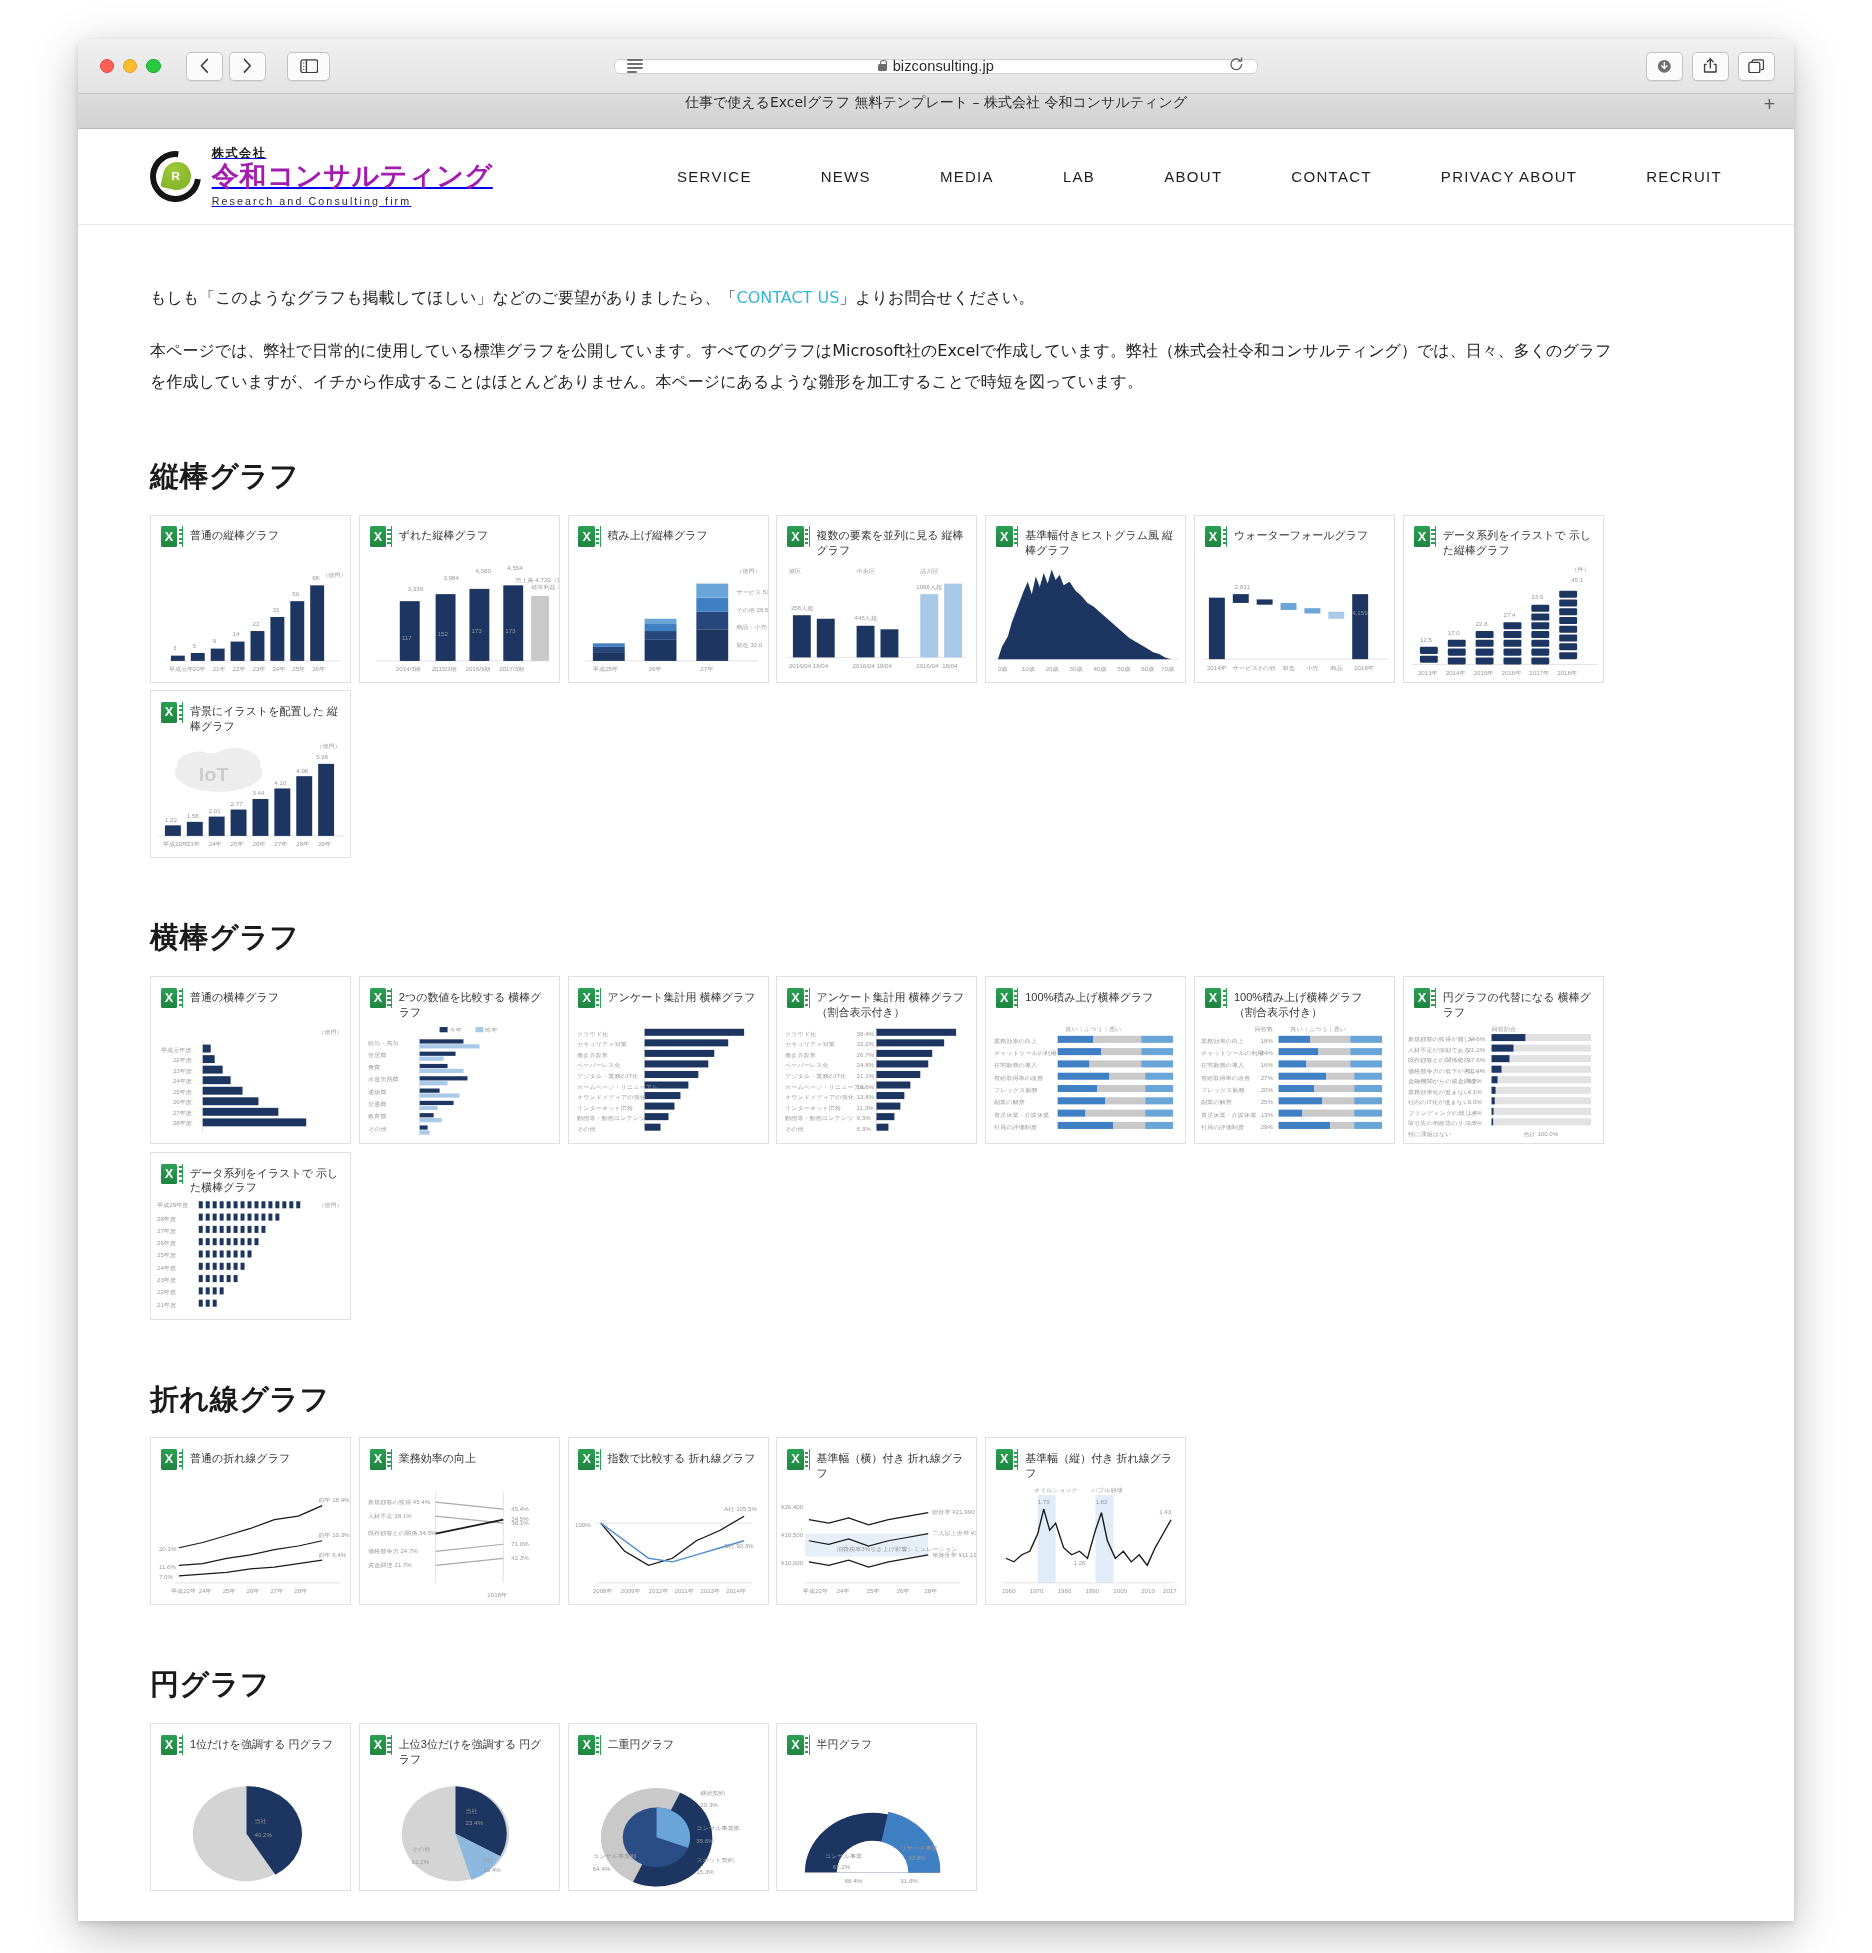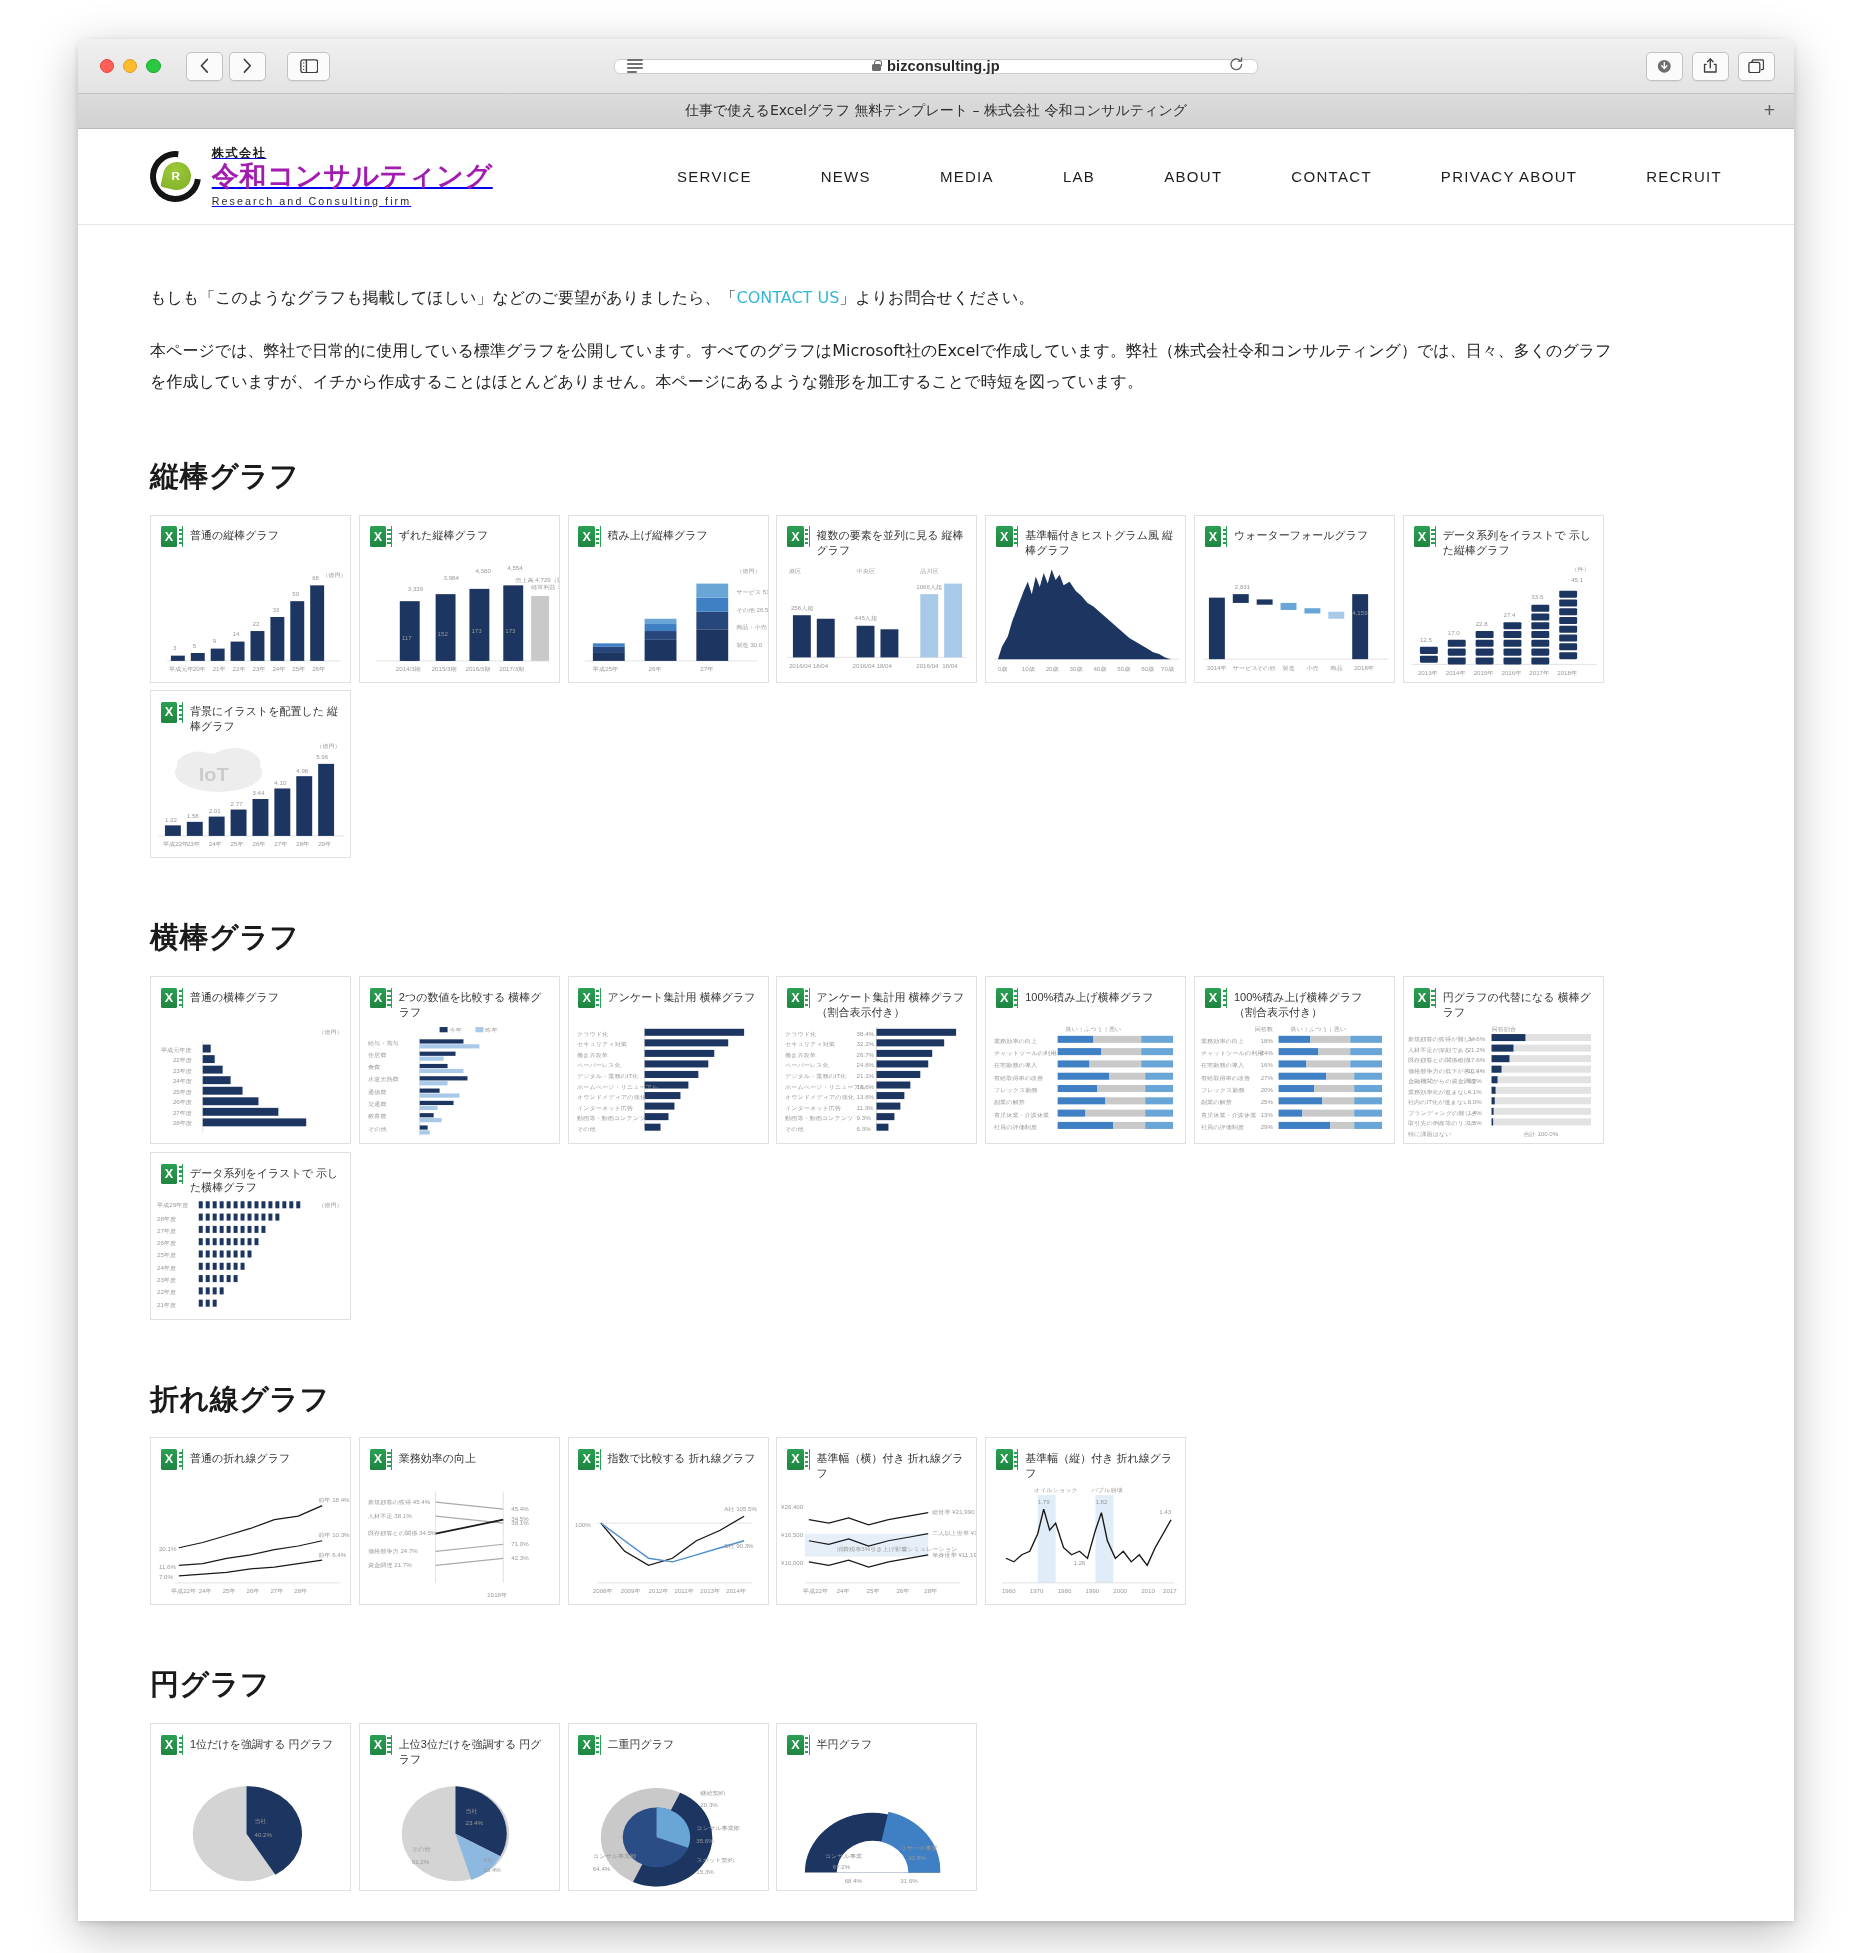--- a/index.html
+++ b/index.html
@@ -63,21 +63,20 @@
     width: 644px;
   }
   .url-bar {
     height: 15px;
     background: #ffffff;
     border: 1px solid #cfcfcf;
     border-radius: 5.9px;
     display:flex; align-items:center;
     position: relative;
     box-shadow: inset 0 1px 1px rgba(0,0,0,0.03);
-    font-weight: bold;
   }
   .reader-icon { position:absolute; left: 11.7px; display:flex; flex-direction:column; gap:2.4px; }
   .reader-icon i { display:block; height:1.6px; background:#707070; border-radius:1px; }
   .reader-icon i:nth-child(1){ width:16.6px }
   .reader-icon i:nth-child(2){ width:16.6px }
   .reader-icon i:nth-child(3){ width:16.6px }
   .reader-icon i:nth-child(4){ width:10.7px }
   .url-center {
     flex:1; display:flex; align-items:center; justify-content:center; gap:5.9px;
     font-size: 14.6px; color:#2b2b2b; letter-spacing:0.1px;
@@ -93,21 +92,21 @@
   }
   .reload { position:absolute; right: 13.7px; color:#5e5e5e; }
 
   .tb-right { position:absolute; right: 19.5px; display:flex; gap:8.8px; }
 
   
   .tabbar {
     height: 35px;
     background: linear-gradient(#dcdcdc,#d2d2d2);
     border-bottom: 1px solid #b9b9b9;
-    display:flex; align-items:center;
+    display:flex; align-items:flex-start;
     position: relative;
   }
   .tab-title {
     flex:1; text-align:center;
     font-size: 14px; color:#2f2f2f;
     font-family: "DejaVu Sans", "Liberation Sans", sans-serif;
     white-space: nowrap; overflow: hidden;
   }
   .tab-plus {
     position:absolute; right:13.7px;

